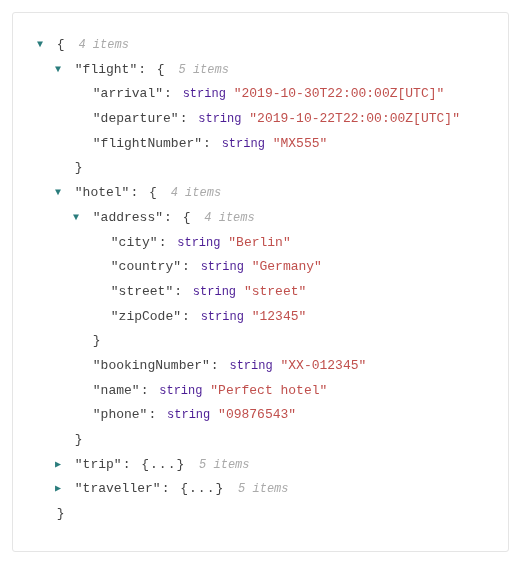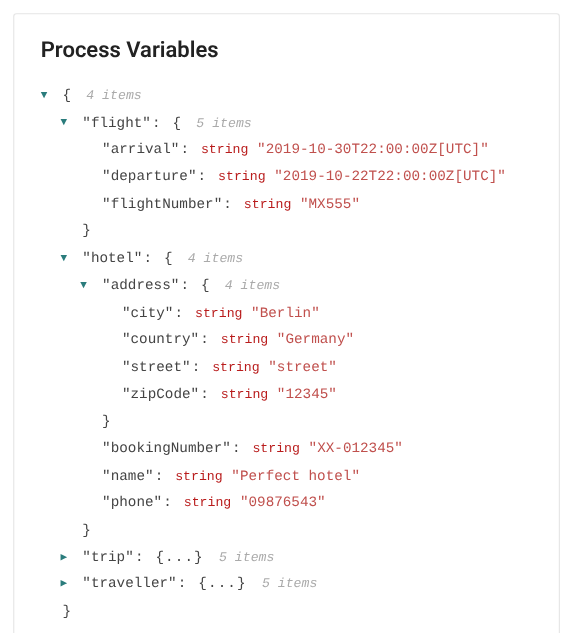--- a/index.html
+++ b/index.html
@@ -35,35 +35,34 @@
     width: 12px;
     color: #2a7c7c;
     cursor: pointer;
     user-select: none;
     font-size: 10px;
     vertical-align: 1px;
   }
   .toggle.closed { color: #2a7c7c; }
   .key { color: #444; }
   .colon { color: #444; padding: 0 3px 0 1px; }
-  .type { color: #b91c1c; font-size: 12px; }
+  .type { color: #4c1d95; font-size: 12px; }
   .val { color: #c0504d; }
   .brace { color: #444; }
   .meta { color: #aaa; font-style: italic; font-size: 12px; padding-left: 6px; }
   .ind0 { padding-left: 0px; }
   .ind1 { padding-left: 18px; }
   .ind2 { padding-left: 36px; }
   .ind3 { padding-left: 54px; }
   .ellips { letter-spacing: 1px; }
 </style>
 </head>
 <body>
 
 <div class="panel">
-  <h2 class="title">Process Variables</h2>
 
   <div class="tree">
 
     <div class="row ind0">
       <span class="toggle">▼</span>
       <span class="brace">{</span>
       <span class="meta">4 items</span>
     </div>
 
     <div class="row ind1">

